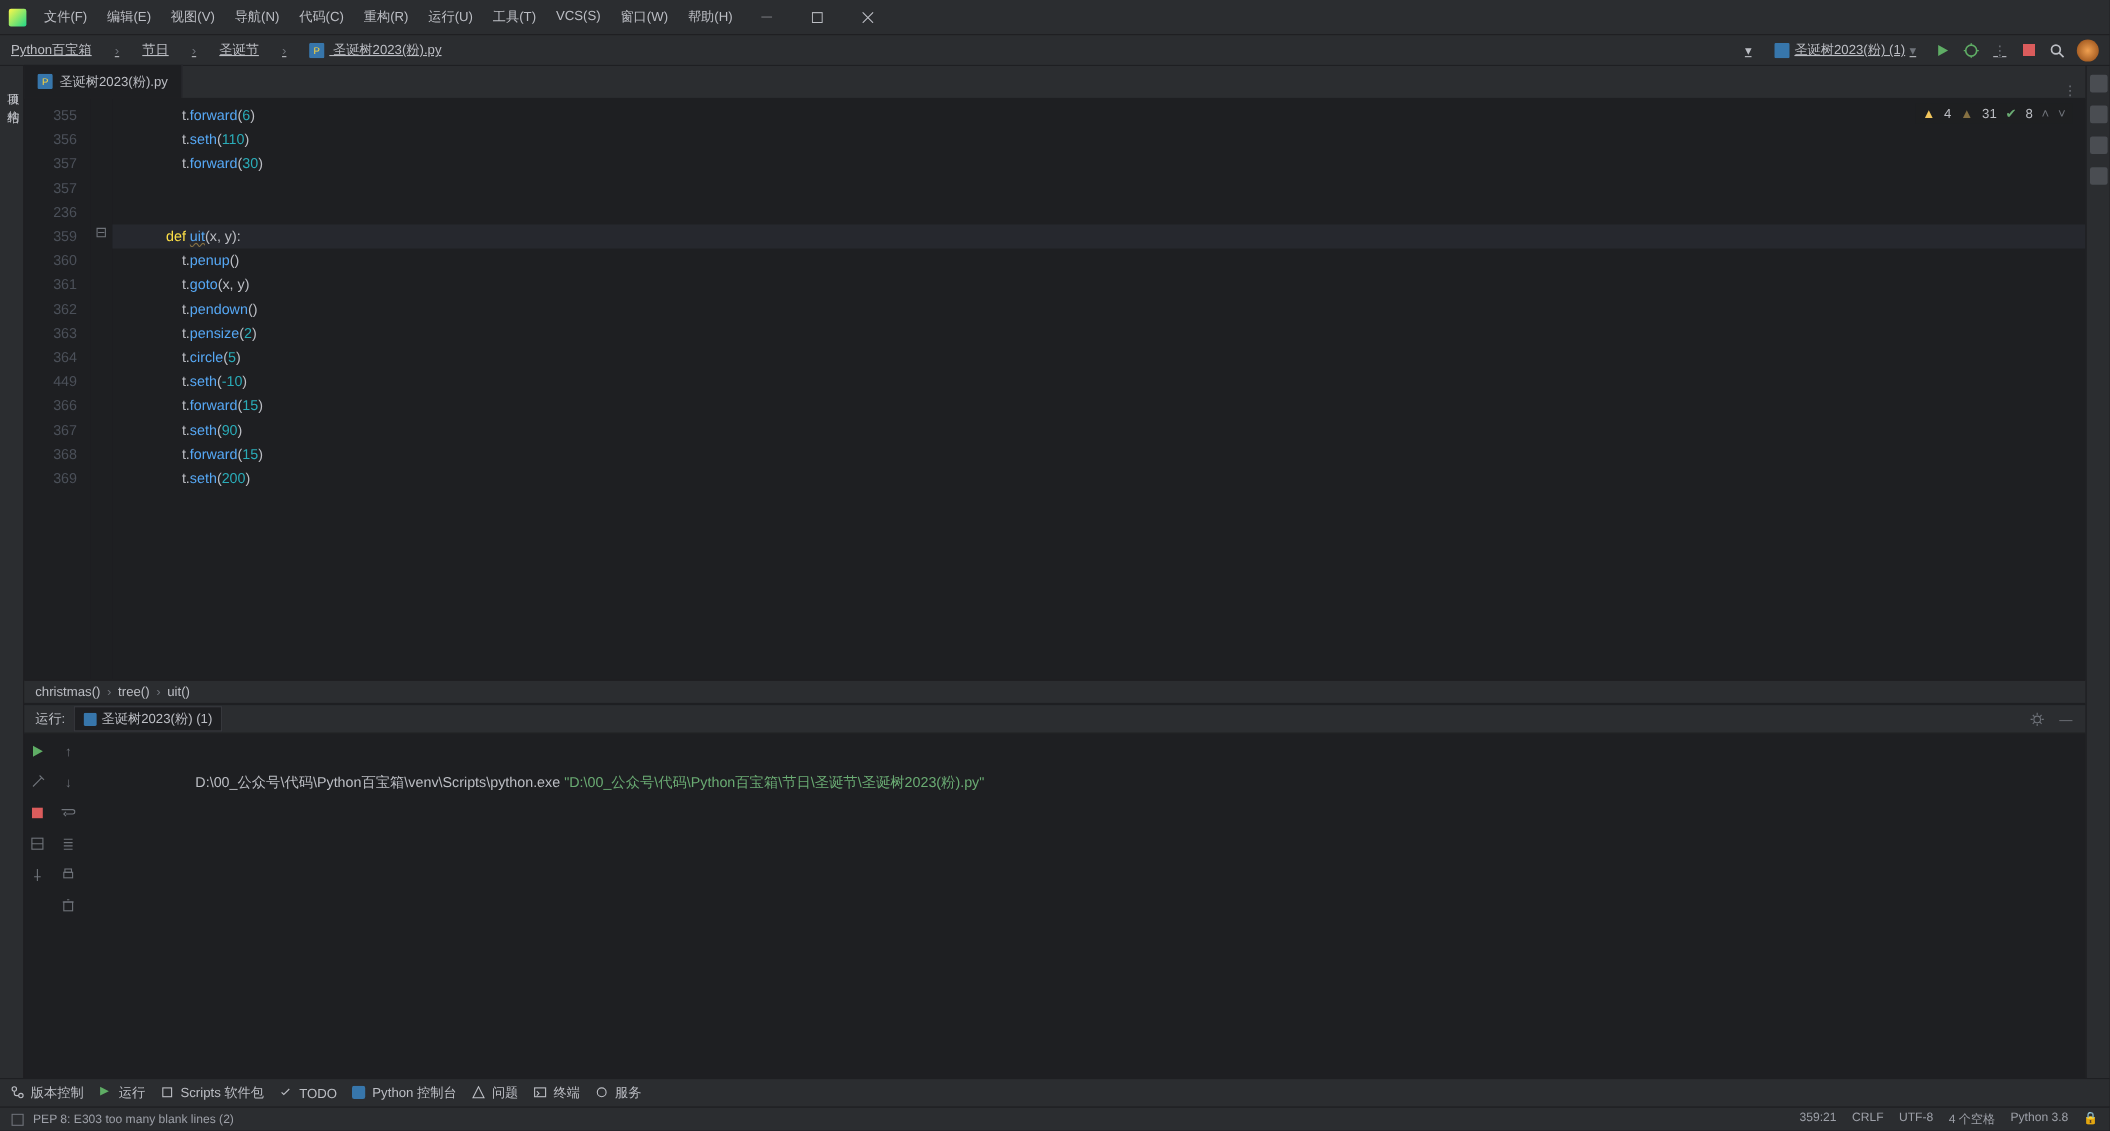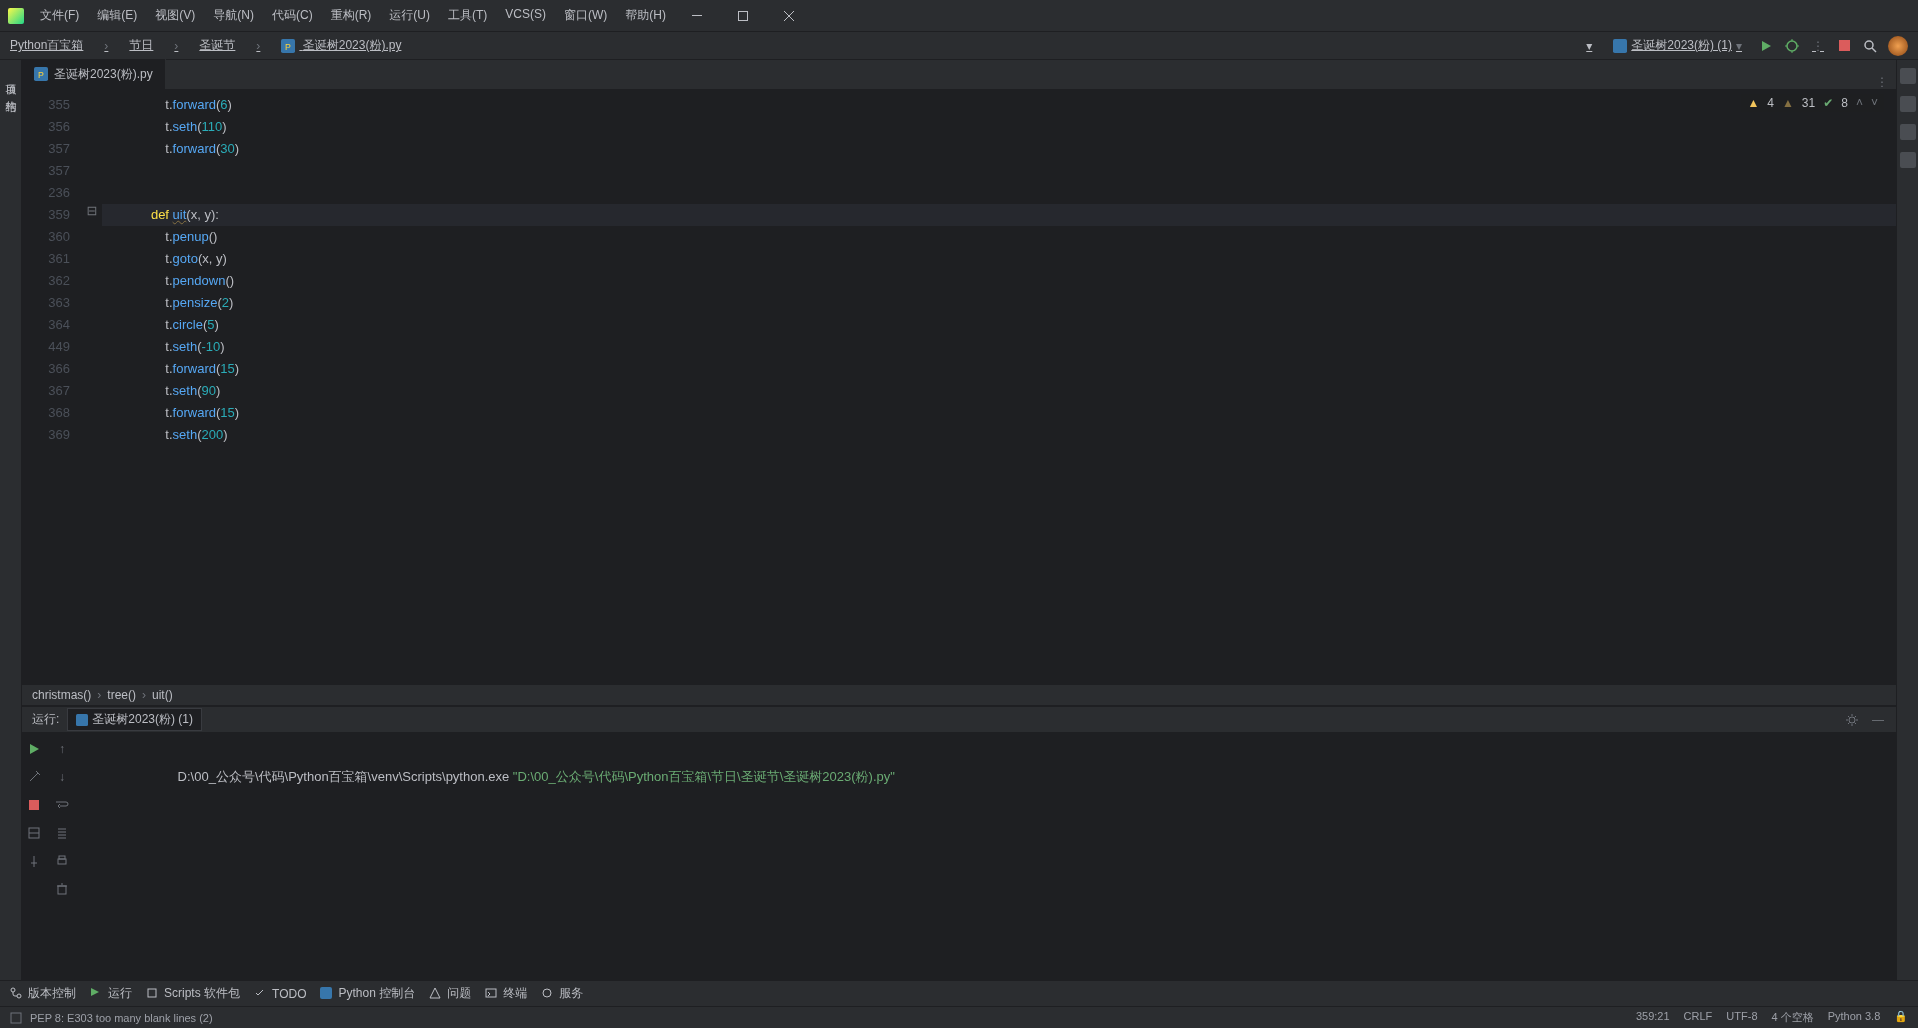--- a/index.html
+++ b/index.html
@@ -53,21 +53,21 @@
 .inspections { position: absolute; top: 4px; right: 12px; display: flex; gap: 8px; font-size: 12px; align-items: center; background: rgba(30,31,34,0.8); padding: 2px 6px; }
 .insp-warn { color: #f2c55c; }
 .insp-weak { color: #857042; }
 .insp-typo { color: #6aab73; }
 .insp-nav { color: #6f737a; cursor: pointer; }
 
 .crumbs2 { height: 22px; background: #2b2d30; border-top: 1px solid #1e1f22; border-bottom: 1px solid #1e1f22; display: flex; align-items: center; padding: 0 10px; gap: 6px; font-size: 12px; }
 .crumbs2 span { color: #bcbec4; cursor: pointer; }
 .crumbs2 .s2 { color: #6f737a; }
 
-.run-panel { height: 274px; background: #1e1f22; display: flex; flex-direction: column; border-top: 1px solid #1e1f22; }
+.run-panel { height: 340px; background: #1e1f22; display: flex; flex-direction: column; border-top: 1px solid #1e1f22; }
 .run-header { height: 26px; background: #2b2d30; display: flex; align-items: center; padding: 0 10px; gap: 8px; font-size: 12px; border-bottom: 1px solid #1e1f22; }
 .run-header .rh-tab { display: flex; align-items: center; gap: 4px; padding: 2px 8px; background: #1e1f22; border: 1px solid #393b40; }
 .run-header .rh-right { margin-left: auto; display: flex; gap: 10px; }
 .run-header .rh-right div { width: 16px; height: 16px; cursor: pointer; color: #6f737a; display: flex; align-items: center; justify-content: center; }
 .run-body { flex: 1; display: flex; }
 .run-toolleft { width: 52px; display: flex; flex-direction: column; align-items: center; padding-top: 6px; gap: 6px; }
 .run-toolleft .col1 { width: 26px; display: flex; flex-direction: column; gap: 8px; align-items: center; }
 .run-toolleft .btn { width: 20px; height: 20px; display: flex; align-items: center; justify-content: center; cursor: pointer; color: #6f737a; border-radius: 3px; }
 .run-cols { display: flex; }
 .run-console { flex: 1; padding: 6px 10px; font-family: "JetBrains Mono", Consolas, monospace; font-size: 13px; color: #bcbec4; white-space: pre-wrap; word-break: break-all; margin-top: 12px; }

